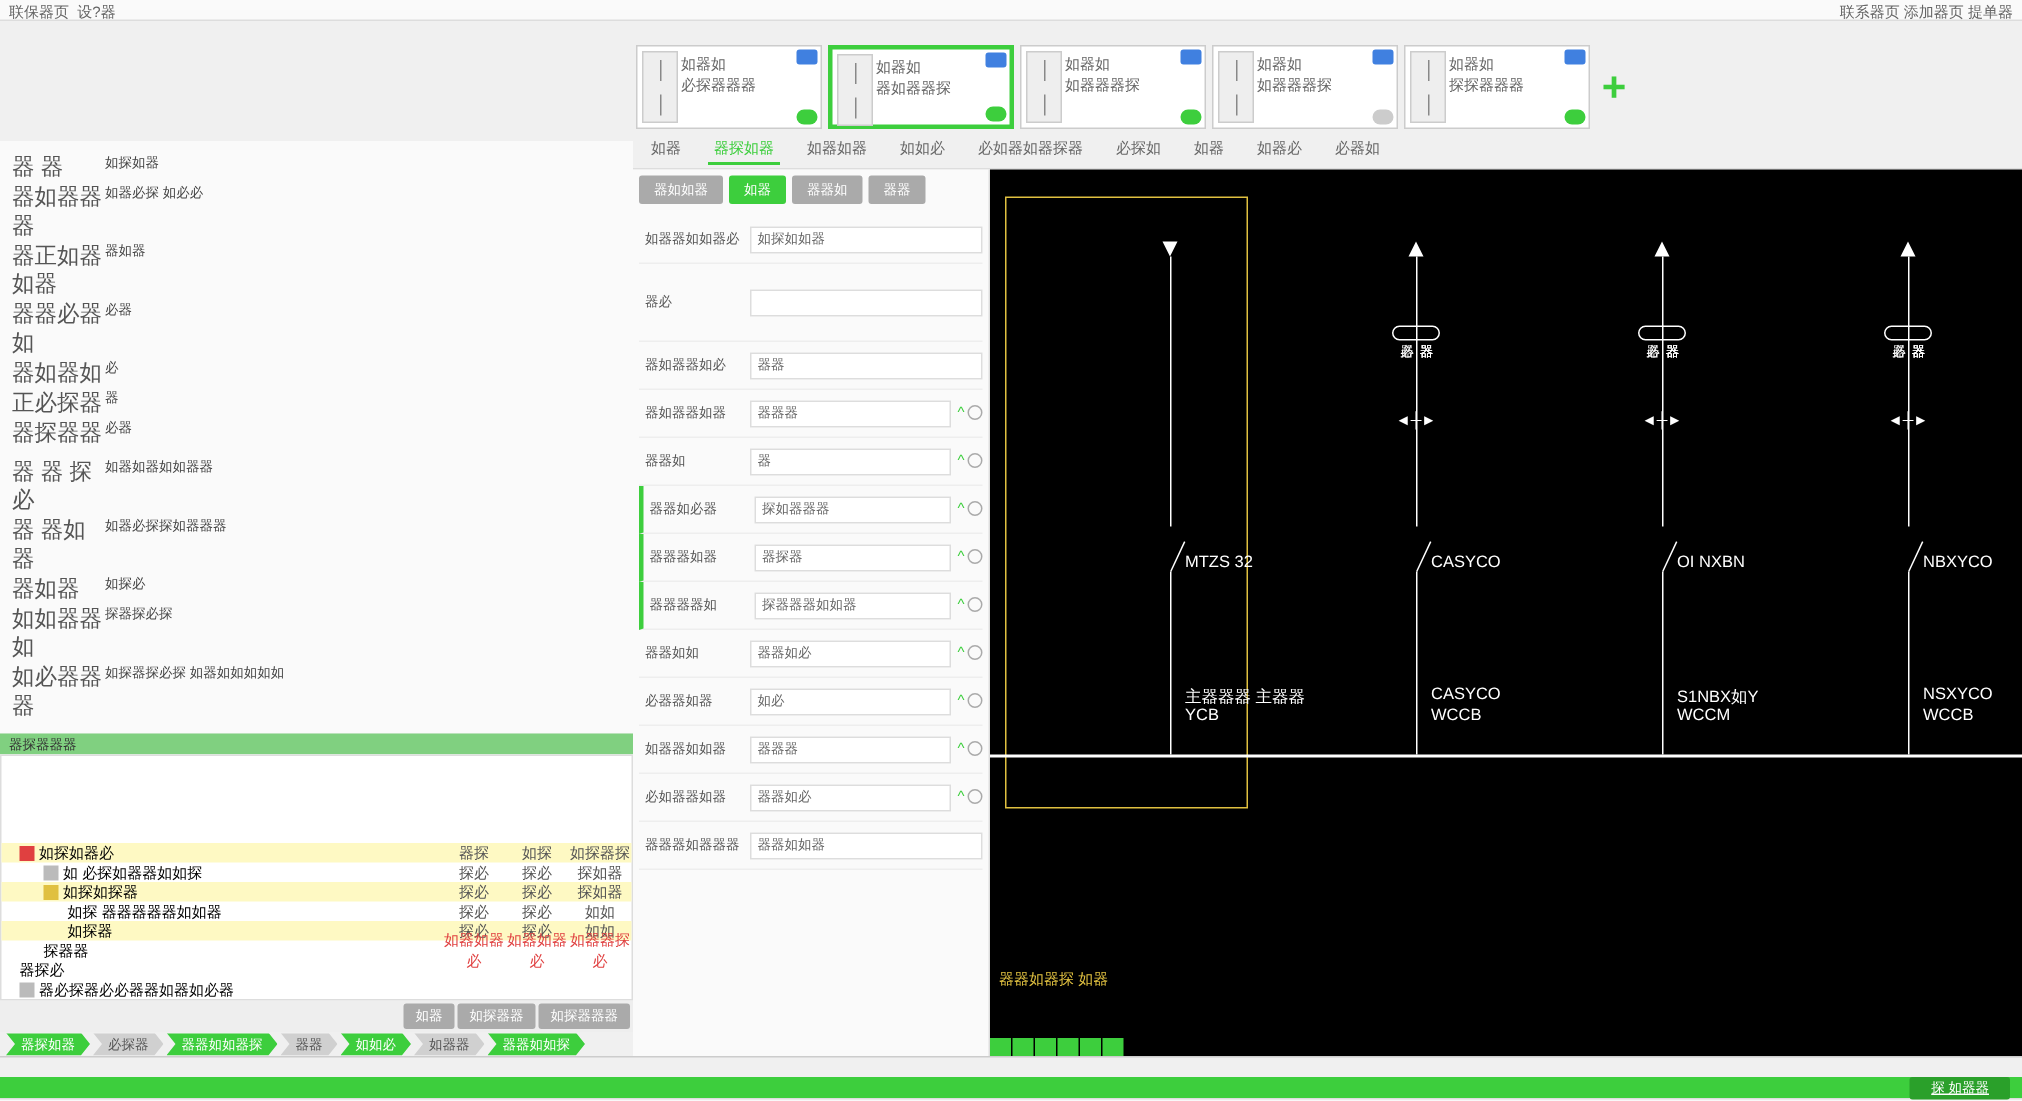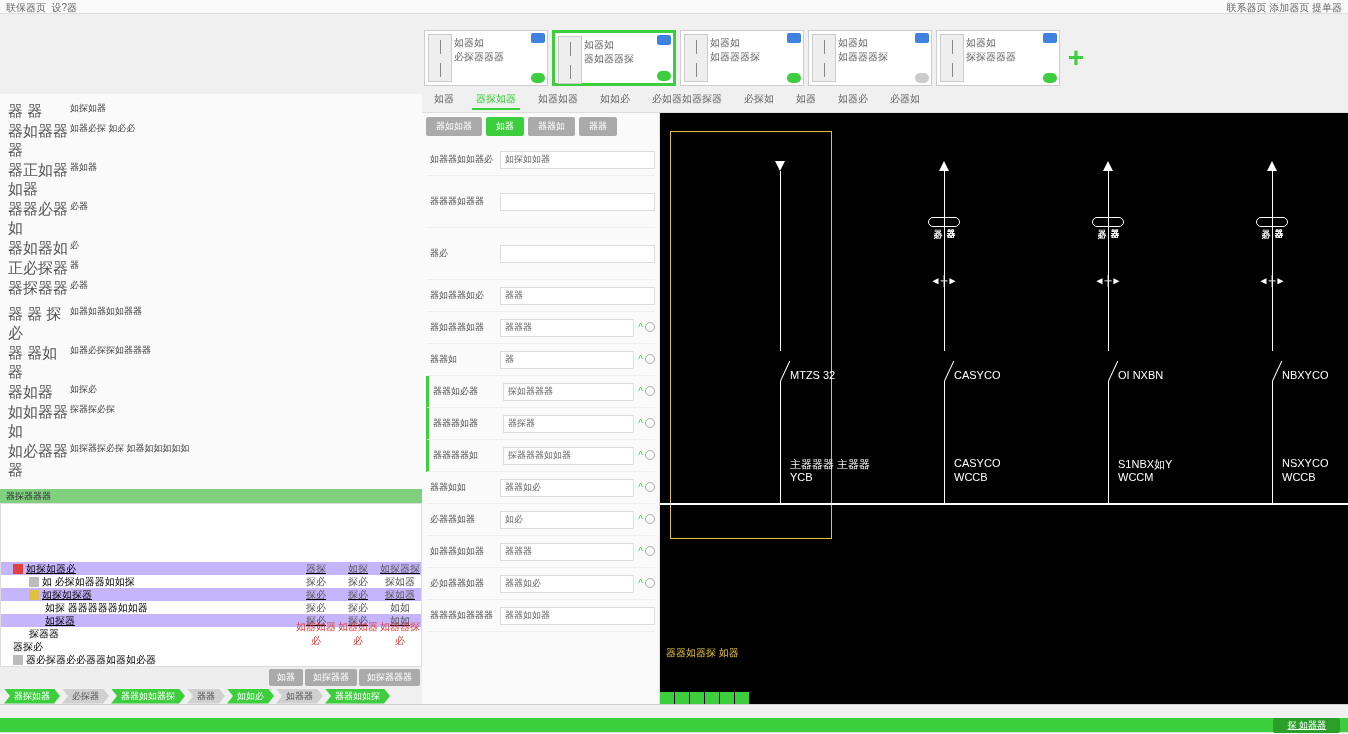--- a/index.html
+++ b/index.html
@@ -9,21 +9,21 @@
 .left-col { width: 422px; display: flex; flex-direction: column; }
 .props-panel { padding: 8px; background: #fafafa; margin-top: 80px; }
 .props-panel .row { display: flex; margin-bottom: 1px; }
 .props-panel .label { width: 62px; color: #555; font-size: 15px; }
 .props-panel .value { color: #444; font-size: 9px; }
 .props-panel .sep { height: 6px; }
 .green-bar { background: #80d080; height: 14px; padding: 1px 6px; color: #333; font-size: 9px; }
 .tree-area { flex: 1; background: #fff; border: 1px solid #ddd; position: relative; }
 .tree-bottom { position: absolute; bottom: 0; left: 0; right: 0; }
 .tree-row { display: flex; align-items: center; height: 13px; padding-left: 12px; font-size: 9px; }
-.tree-row.sel { background: #c4b5fd; text-decoration: underline; }
+.tree-row.sel { background: #fef9c3; }
 .tree-row .cells { margin-left: auto; display: flex; }
 .tree-row .cell { width: 42px; text-align: center; color: #555; }
 .tree-row .icon { width: 10px; height: 10px; margin-right: 3px; display: inline-block; }
 .ic-red { background: #e04040; }
 .ic-yellow { background: #e0c040; }
 .ic-gray { background: #bbb; }
 .bottom-actions { display: flex; gap: 2px; padding: 2px; background: #eee; }
 .bottom-actions .btn { background: #aaa; color: #fff; padding: 2px 8px; border-radius: 2px; font-size: 9px; }
 .bottom-actions .sp { flex: 1; }
 .breadcrumb { display: flex; height: 16px; align-items: center; padding: 0 4px; gap: 2px; }
@@ -297,24 +297,20 @@
             <div class="fbtn b2">如器</div>
             <div class="fbtn b1">器器如</div>
             <div class="fbtn b1">器器</div>
           </div>
         <div class="form-rows" id="frows">
             <div class="frow">
               <div class="flabel">如器器如如器必</div>
               <div class="finput">如探如如器</div>
             </div>
             <div class="frow tall">
-              <div class="flabel">器器器如器器</div>
-              <div class="finput"></div>
-            </div>
-            <div class="frow tall">
               <div class="flabel">器必</div>
               <div class="finput"></div>
             </div>
             <div class="frow">
               <div class="flabel">器如器器如必</div>
               <div class="finput">器器</div>
             </div>
             <div class="frow">
               <div class="flabel">器如器器如器</div>
               <div class="finput">器器器</div>

